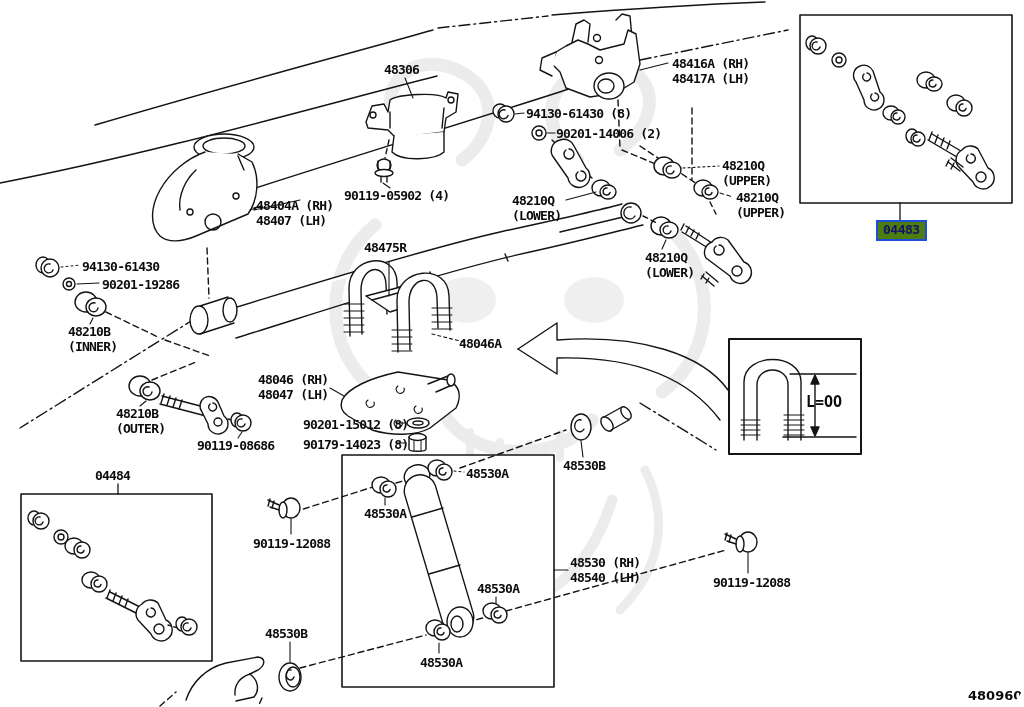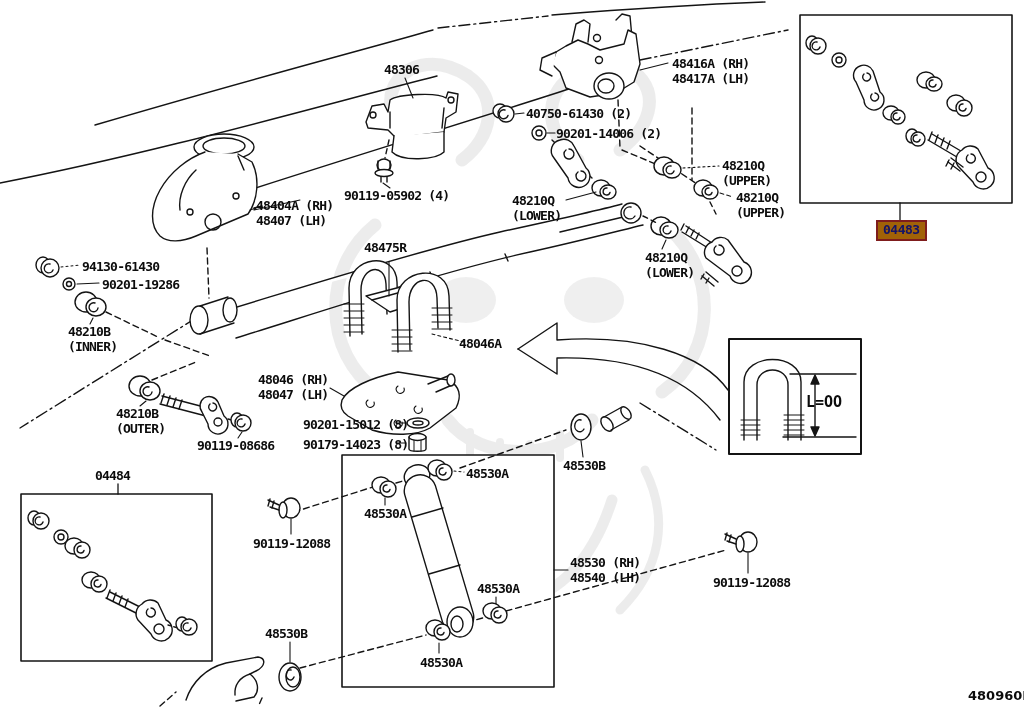--- a/index.html
+++ b/index.html
@@ -1,21 +1,21 @@
 <!DOCTYPE html>
 <html><head>
 <meta charset="utf-8">
 <style>
   html,body{margin:0;padding:0;background:#fff;}
   .stage{position:relative;width:1024px;height:707px;background:#ffffff;overflow:hidden;
-         font-family:"DejaVu Sans Mono",monospace;}
+         font-family:"DejaVu Sans Mono",monospace;border-radius:26px;}
   .stage svg{position:absolute;left:0;top:0;}
   .lbl{position:absolute;font:700 13px/15px "DejaVu Sans Mono",monospace;
        letter-spacing:-0.8px;color:#0c0c0c;white-space:pre-line;}
-  .lbl.hl{background:#a16207;border:2px solid #7f1d1d;color:#131368;
+  .lbl.hl{background:#4d7c0f;border:2px solid #1d4ed8;color:#131368;
           padding:0px 5px 1px 5px;letter-spacing:-0.5px;line-height:16px;}
   .lbl.dim{font-size:15px;letter-spacing:0;text-align:right;}
   .lbl.code{font-family:"DejaVu Sans",sans-serif;letter-spacing:0;}
 </style>
 </head>
 <body>
 
 <div class="stage">
 
 <svg width="1024" height="707" viewBox="0 0 1024 707" fill="none" stroke="#141414" stroke-width="1.4" stroke-linecap="round" stroke-linejoin="round">
@@ -339,21 +339,21 @@
     <path d="M160,706 L176,692 M262,698 L258,707" stroke-dasharray="6,4"></path>
   </g>
 </svg>
 
 <div class="lbl" style="left:384px;top:62px">48306</div>
 <div class="lbl" style="left:344px;top:188px">90119-05902 (4)</div>
 <div class="lbl" style="left:256px;top:198px">48404A (RH)
 48407 (LH)</div>
 <div class="lbl" style="left:672px;top:56px">48416A (RH)
 48417A (LH)</div>
-<div class="lbl" style="left:526px;top:106px">40750-61430 (2)</div>
+<div class="lbl" style="left:526px;top:106px">94130-61430 (8)</div>
 <div class="lbl" style="left:556px;top:126px">90201-14006 (2)</div>
 <div class="lbl" style="left:722px;top:158px">48210Q
 (UPPER)</div>
 <div class="lbl" style="left:736px;top:190px">48210Q
 (UPPER)</div>
 <div class="lbl" style="left:512px;top:193px">48210Q
 (LOWER)</div>
 <div class="lbl" style="left:645px;top:250px">48210Q
 (LOWER)</div>
 <div class="lbl" style="left:82px;top:259px">94130-61430</div>

